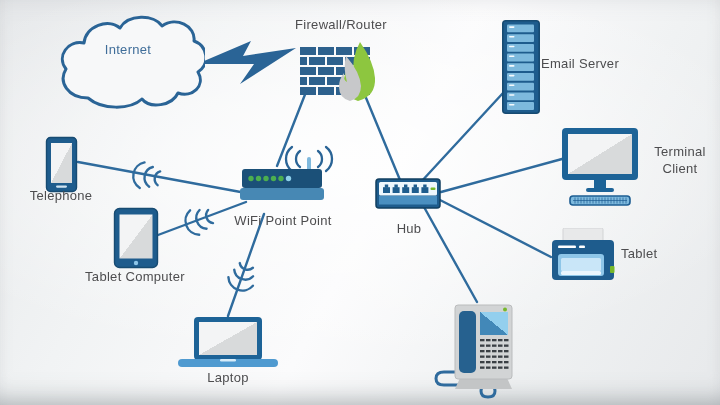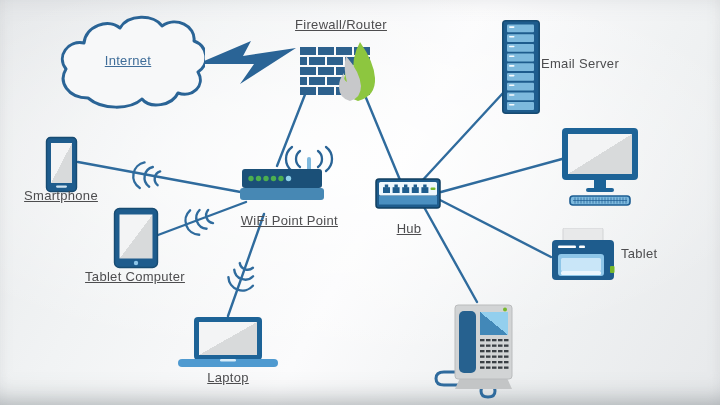--- a/index.html
+++ b/index.html
@@ -10,21 +10,21 @@
       radial-gradient(ellipse 90% 70% at 45% 40%, rgba(255,255,255,.85), rgba(255,255,255,0) 70%),
       linear-gradient(118deg,#e6e8ea 0%,#f1f3f4 26%,#fbfbfc 52%,#f0f2f3 74%,#e7e9eb 100%);
     box-shadow:inset 0 -20px 24px -16px rgba(110,116,122,.55),
                inset 0 14px 30px -26px rgba(110,116,122,.35);
   }
   .node{position:absolute;}
   .lbl{
     position:absolute;font-size:13px;line-height:17px;color:#4d4d4f;
     letter-spacing:.3px;white-space:nowrap;
   }
-  .lbl.center{transform:translateX(-50%);text-align:right;white-space:normal;text-decoration:underline;}
+  .lbl.center{transform:translateX(-50%);text-align:center;white-space:normal;}
   .lbl.blue{color:#3f6d99;}
   svg{display:block;}
   #wires{position:absolute;left:0;top:0;z-index:1;}
   .node{z-index:2;} .lbl{z-index:3;text-align:center;}
 </style>
 </head>
 <body>
 
 <div class="stage">
 
@@ -58,21 +58,21 @@
     </g>
 
     <polygon points="197,64 251,41 243,56 296,48 240,84 254,64" fill="#2a6496"></polygon>
   </svg>
 
   <div class="node" style="left:50px;top:10px">
     <svg width="155" height="105" viewBox="0 0 155 105">
       <path d="M38,88 C18,88 8,72 16,59 C6,46 18,30 34,33 C36,16 58,8 70,18 C78,4 104,4 112,16 C126,6 146,16 144,31 C158,36 160,54 148,62 C156,76 142,88 128,83 C122,96 100,99 92,89 C80,100 52,100 38,88 Z" fill="#f7f8f9" stroke="#2a6496" stroke-width="3" stroke-linejoin="round"></path>
     </svg>
   </div>
-  <div class="lbl blue center" style="left:128px;top:52px">Internet</div>
+  <div class="lbl blue center" style="left:128px;top:41px">Internet</div>
 
   <div class="node" style="left:298px;top:40px">
     <svg width="86" height="66" viewBox="0 0 86 66">
       <g fill="#2d618d">
         <rect x="2" y="7" width="16" height="8"></rect>
           <rect x="20" y="7" width="16" height="8"></rect>
           <rect x="38" y="7" width="16" height="8"></rect>
           <rect x="56" y="7" width="16" height="8"></rect>
         <rect x="2" y="17" width="7" height="8"></rect>
           <rect x="11" y="17" width="16" height="8"></rect>
@@ -184,20 +184,21 @@
       <rect x="2" y="2" width="76" height="52" rx="4" fill="#1d6397"></rect>
       <rect x="8" y="8" width="64" height="40" fill="url(#g-scr-mon)"></rect>
       <path d="M34,54 h12 v8 h-12 z" fill="#1d6397"></path>
       <rect x="26" y="62" width="28" height="4" rx="2" fill="#1d6397"></rect>
       <g>
         <rect x="10" y="70" width="60" height="9" rx="3" fill="#7db9dd" stroke="#1d5d92" stroke-width="1.6"></rect>
         <path d="M13,74.5 h54 M15,71.5 v6 M18,71.5 v6 M21,71.5 v6 M24,71.5 v6 M27,71.5 v6 M30,71.5 v6 M33,71.5 v6 M36,71.5 v6 M39,71.5 v6 M42,71.5 v6 M45,71.5 v6 M48,71.5 v6 M51,71.5 v6 M54,71.5 v6 M57,71.5 v6 M60,71.5 v6 M63,71.5 v6 M66,71.5 v6" stroke="#1d5d92" stroke-width=".7" fill="none"></path>
       </g>
     </svg>
   </div>
+  <div class="lbl" style="left:645px;top:143px;width:70px;white-space:normal">Terminal Client</div>
 
   <div class="node" style="left:550px;top:228px">
     <svg width="70" height="58" viewBox="0 0 70 58">
       <rect x="13" y="0" width="40" height="16" rx="1.5" fill="#e8e9ea" stroke="#d2d3d5" stroke-width="1"></rect>
       <rect x="2" y="12" width="62" height="40" rx="4" fill="#1e5c8d"></rect>
       <rect x="8" y="17.5" width="18" height="2.6" rx="1.2" fill="#ffffff"></rect>
       <rect x="29" y="17.5" width="6" height="2.6" rx="1.2" fill="#ffffff"></rect>
       <rect x="60" y="38" width="4.5" height="7" rx="1" fill="#76b82a"></rect>
       <g>
         <rect x="8" y="26" width="46" height="22" rx="3" fill="#8ec6e8"></rect>
@@ -267,21 +268,21 @@
             <stop offset=".5" stop-color="#f3f4f5"></stop>
           <stop offset=".5" stop-color="#d8dadb"></stop>
             <stop offset="1" stop-color="#d8dadb"></stop>
         </linearGradient>
       </defs>
       <rect x="1.5" y="1.5" width="30" height="54" rx="4" fill="#1e5c8d" stroke="#174b72" stroke-width="1.4"></rect>
       <rect x="6" y="7" width="21" height="40" fill="url(#g-scr-ph)"></rect>
       <rect x="11" y="49.5" width="11" height="2.2" rx="1.1" fill="#cfe3f2"></rect>
     </svg>
   </div>
-  <div class="lbl center" style="left:61px;top:187px">Smartphone</div>
+  <div class="lbl center" style="left:61px;top:187px">Telephone</div>
 
   <div class="node" style="left:113px;top:207px">
     <svg width="46" height="62" viewBox="0 0 46 62">
       <defs>
         <linearGradient id="g-scr-tab" x1="0" y1="0" x2="1" y2="1">
           <stop offset="0" stop-color="#f3f4f5"></stop>
             <stop offset=".5" stop-color="#f3f4f5"></stop>
           <stop offset=".5" stop-color="#d8dadb"></stop>
             <stop offset="1" stop-color="#d8dadb"></stop>
         </linearGradient>

